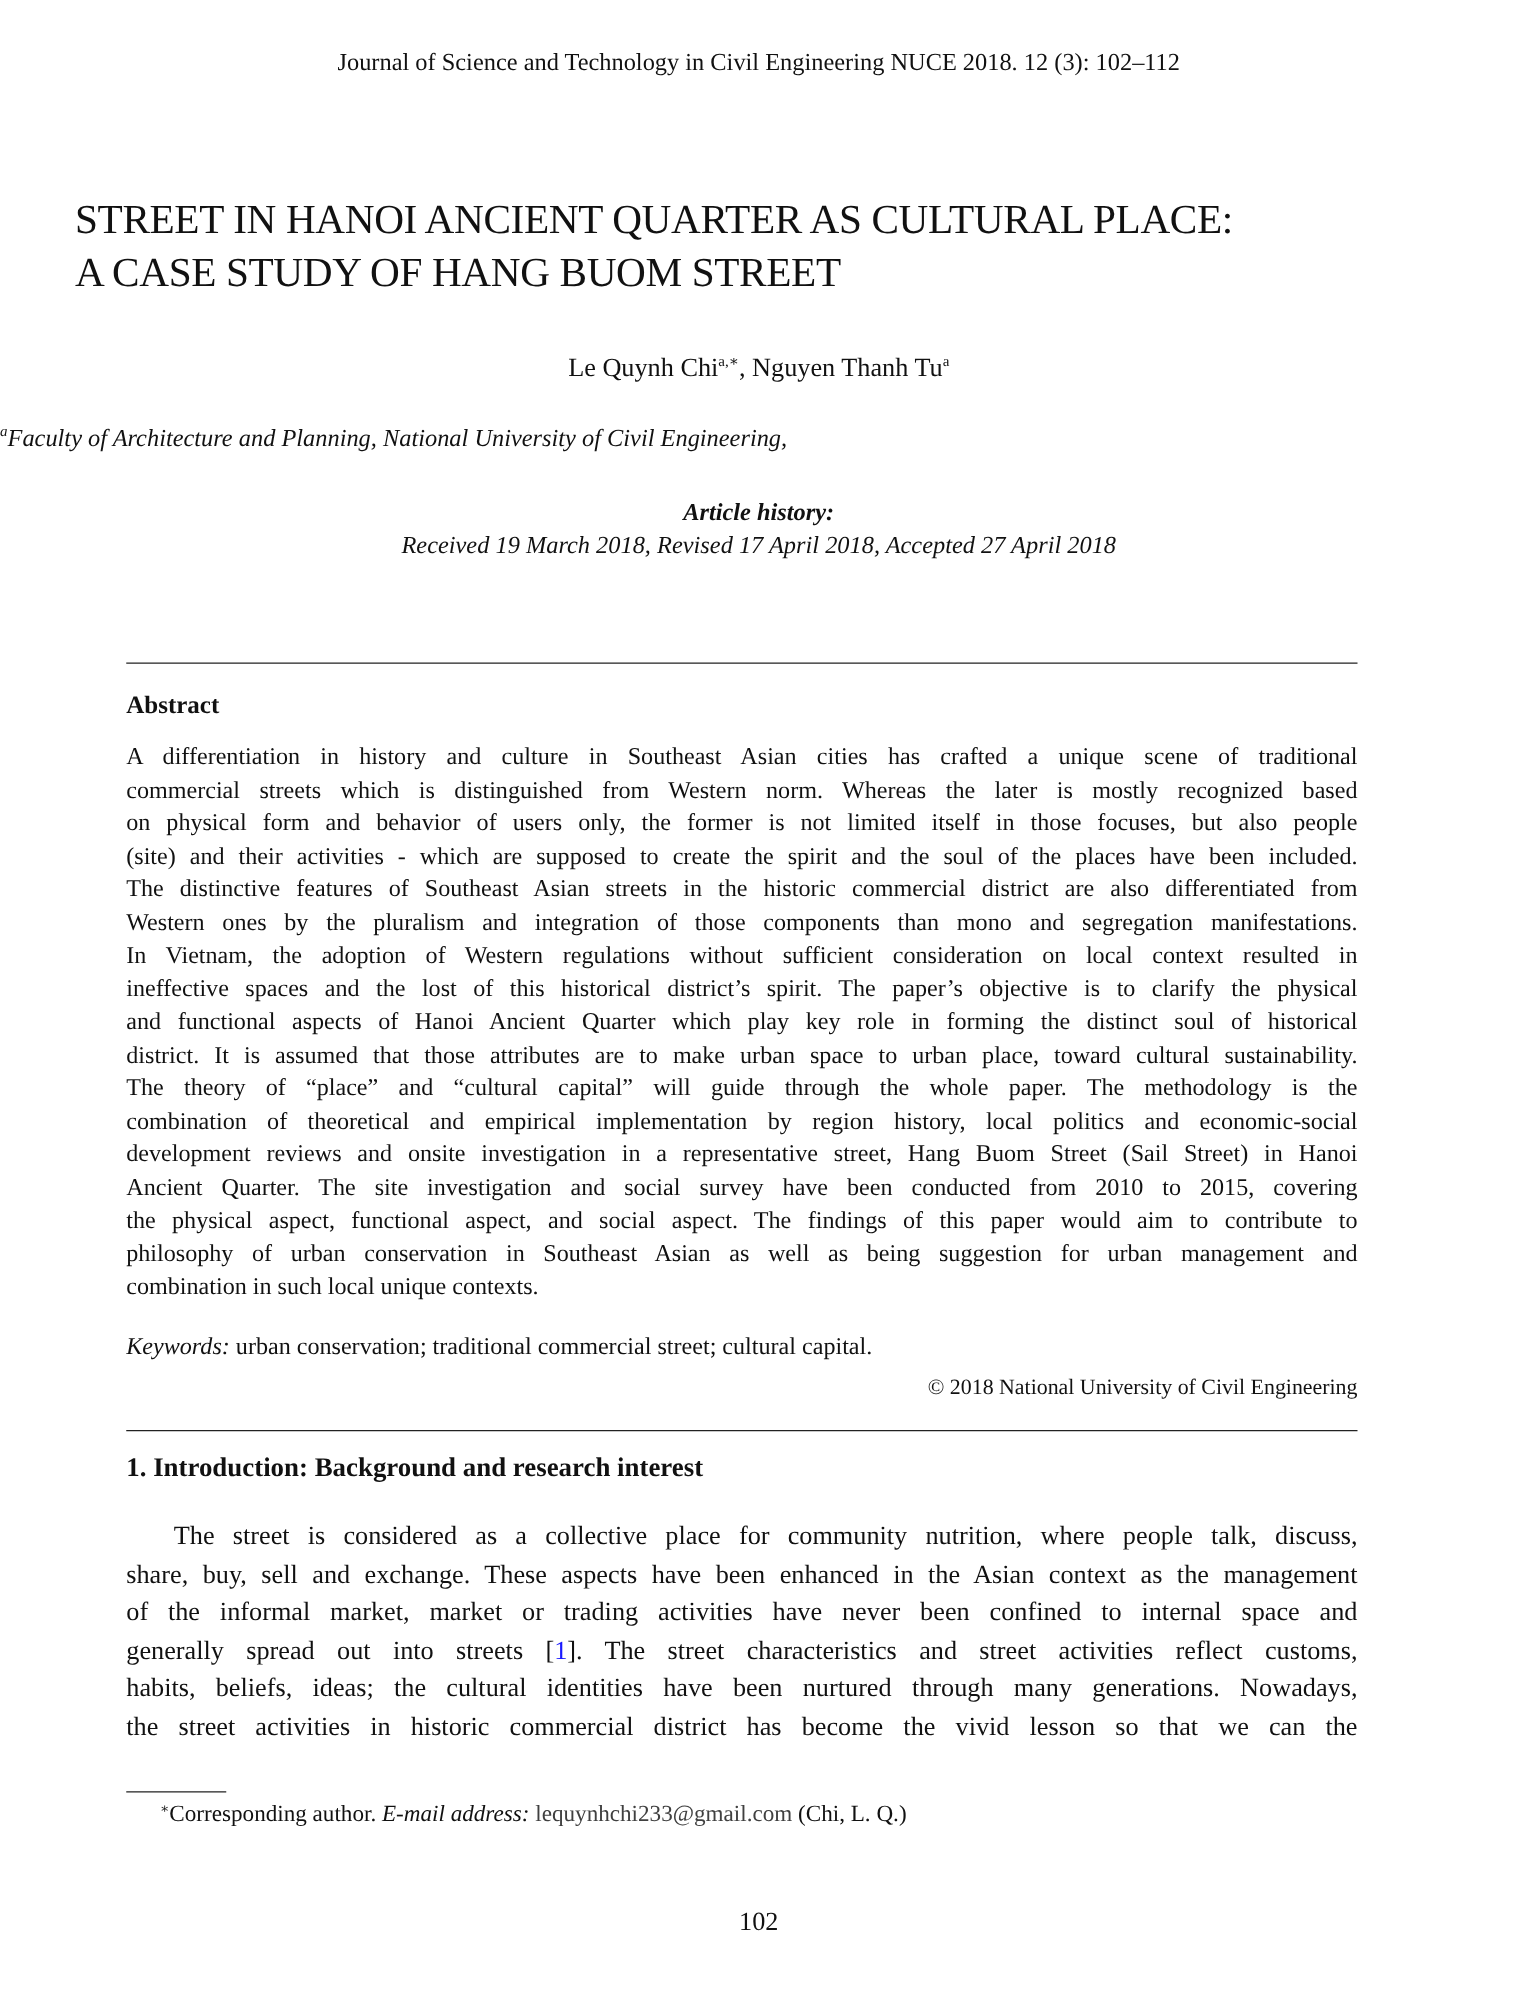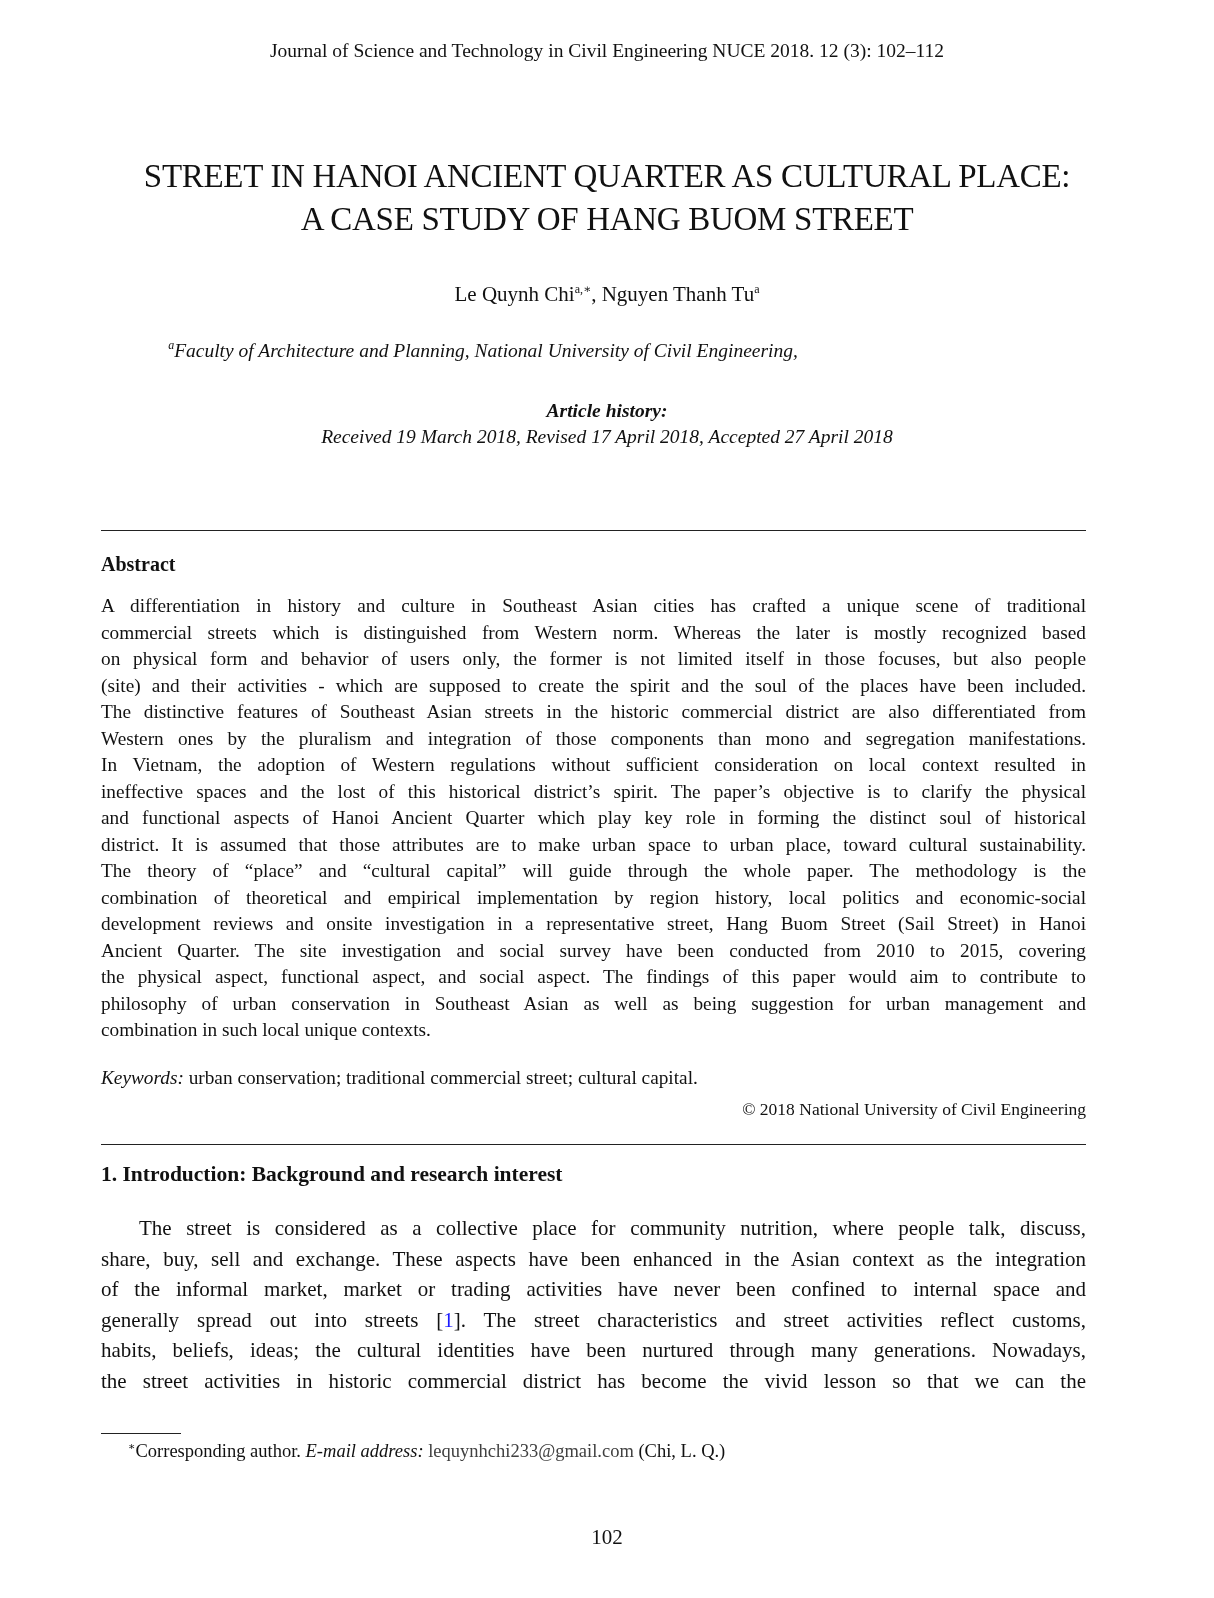--- a/index.html
+++ b/index.html
@@ -6,29 +6,29 @@
   body {
     width: 1214px; height: 1598px; position: relative; overflow: hidden;
     font-family: "Liberation Serif", "DejaVu Serif", serif; color: #111;
   }
   .abs { position: absolute; }
   .running-head {
     top: 40px; left: 0; width: 1214px; text-align: center;
     font-size: 19.5px; letter-spacing: 0px;
   }
   .title {
-    top: 155px; left: 60px; width: 1094px; text-align: center;
+    top: 155px; left: 60px; width: 1094px; 
     font-size: 33px; line-height: 43px; letter-spacing: -0.3px;
   }
   .authors {
     top: 282px; left: 0; width: 1214px; text-align: center; font-size: 21px;
   }
   .authors sup { font-size: 12px; vertical-align: 8px; }
   .affil {
-    top: 332px; left: 0; width: 966px; text-align: center;
+    top: 332px; left: 0; width: 966px; 
     font-size: 19.5px; font-style: italic; line-height: 27px;
   }
   .affil sup { font-size: 12px; vertical-align: 8px; }
   .history-label {
     top: 400px; left: 0; width: 1214px; text-align: center;
     font-size: 19.5px; font-style: italic; font-weight: bold;
   }
   .history-dates {
     top: 426px; left: 0; width: 1214px; text-align: center;
     font-size: 19.5px; font-style: italic;
@@ -108,21 +108,21 @@
 </div>
 
 <div class="abs copyright">© 2018 National University of Civil Engineering</div>
 
 <div class="abs rule" style="top:1144px;"></div>
 
 <div class="abs section-heading">1.  Introduction: Background and research interest</div>
 
 <div class="abs intro-body">
   <span class="line indent"><span>The street is considered as a collective place for community nutrition, where people talk, discuss,</span></span>
-  <span class="line"><span>share, buy, sell and exchange. These aspects have been enhanced in the Asian context as the integration</span></span>
+  <span class="line"><span>share, buy, sell and exchange. These aspects have been enhanced in the Asian context as the management</span></span>
   <span class="line"><span>of the informal market, market or trading activities have never been confined to internal space and</span></span>
   <span class="line"><span>generally spread out into streets [</span><a class="cite">1</a><span>].  The street characteristics and street activities reflect customs,</span></span>
   <span class="line"><span>habits, beliefs, ideas; the cultural identities have been nurtured through many generations. Nowadays,</span></span>
   <span class="line"><span>the street activities in historic commercial district has become the vivid lesson so that we can the</span></span>
 </div>
 
 <div class="abs footnote-rule"></div>
 
 <div class="abs footnote">
   <sup>∗</sup><span>Corresponding author. </span><span class="em">E-mail address:</span> <a class="email">lequynhchi233@gmail.com</a><span> (Chi, L. Q.)</span>

